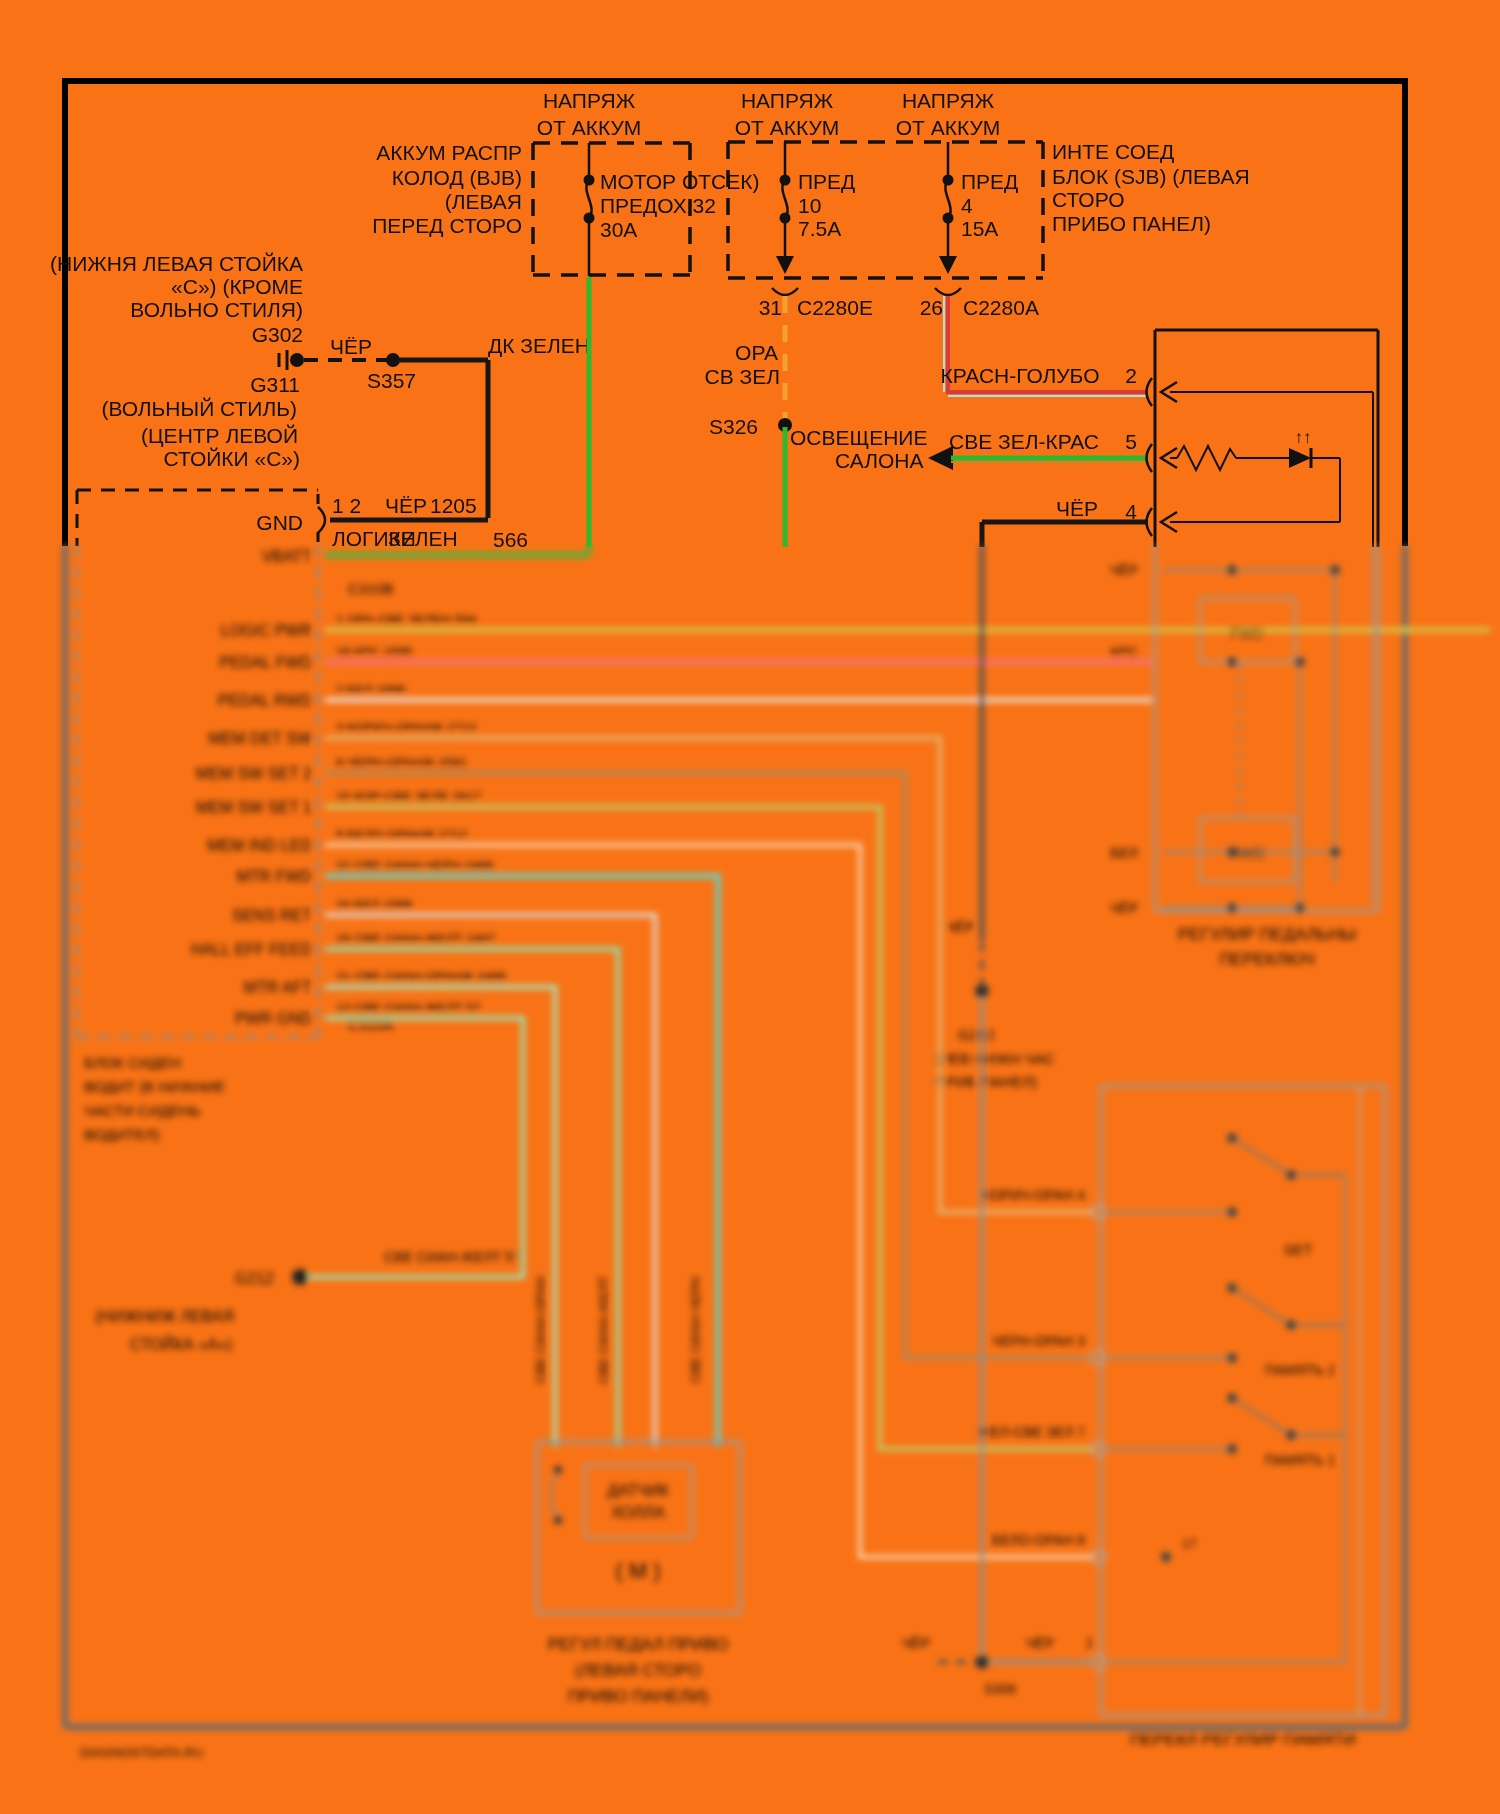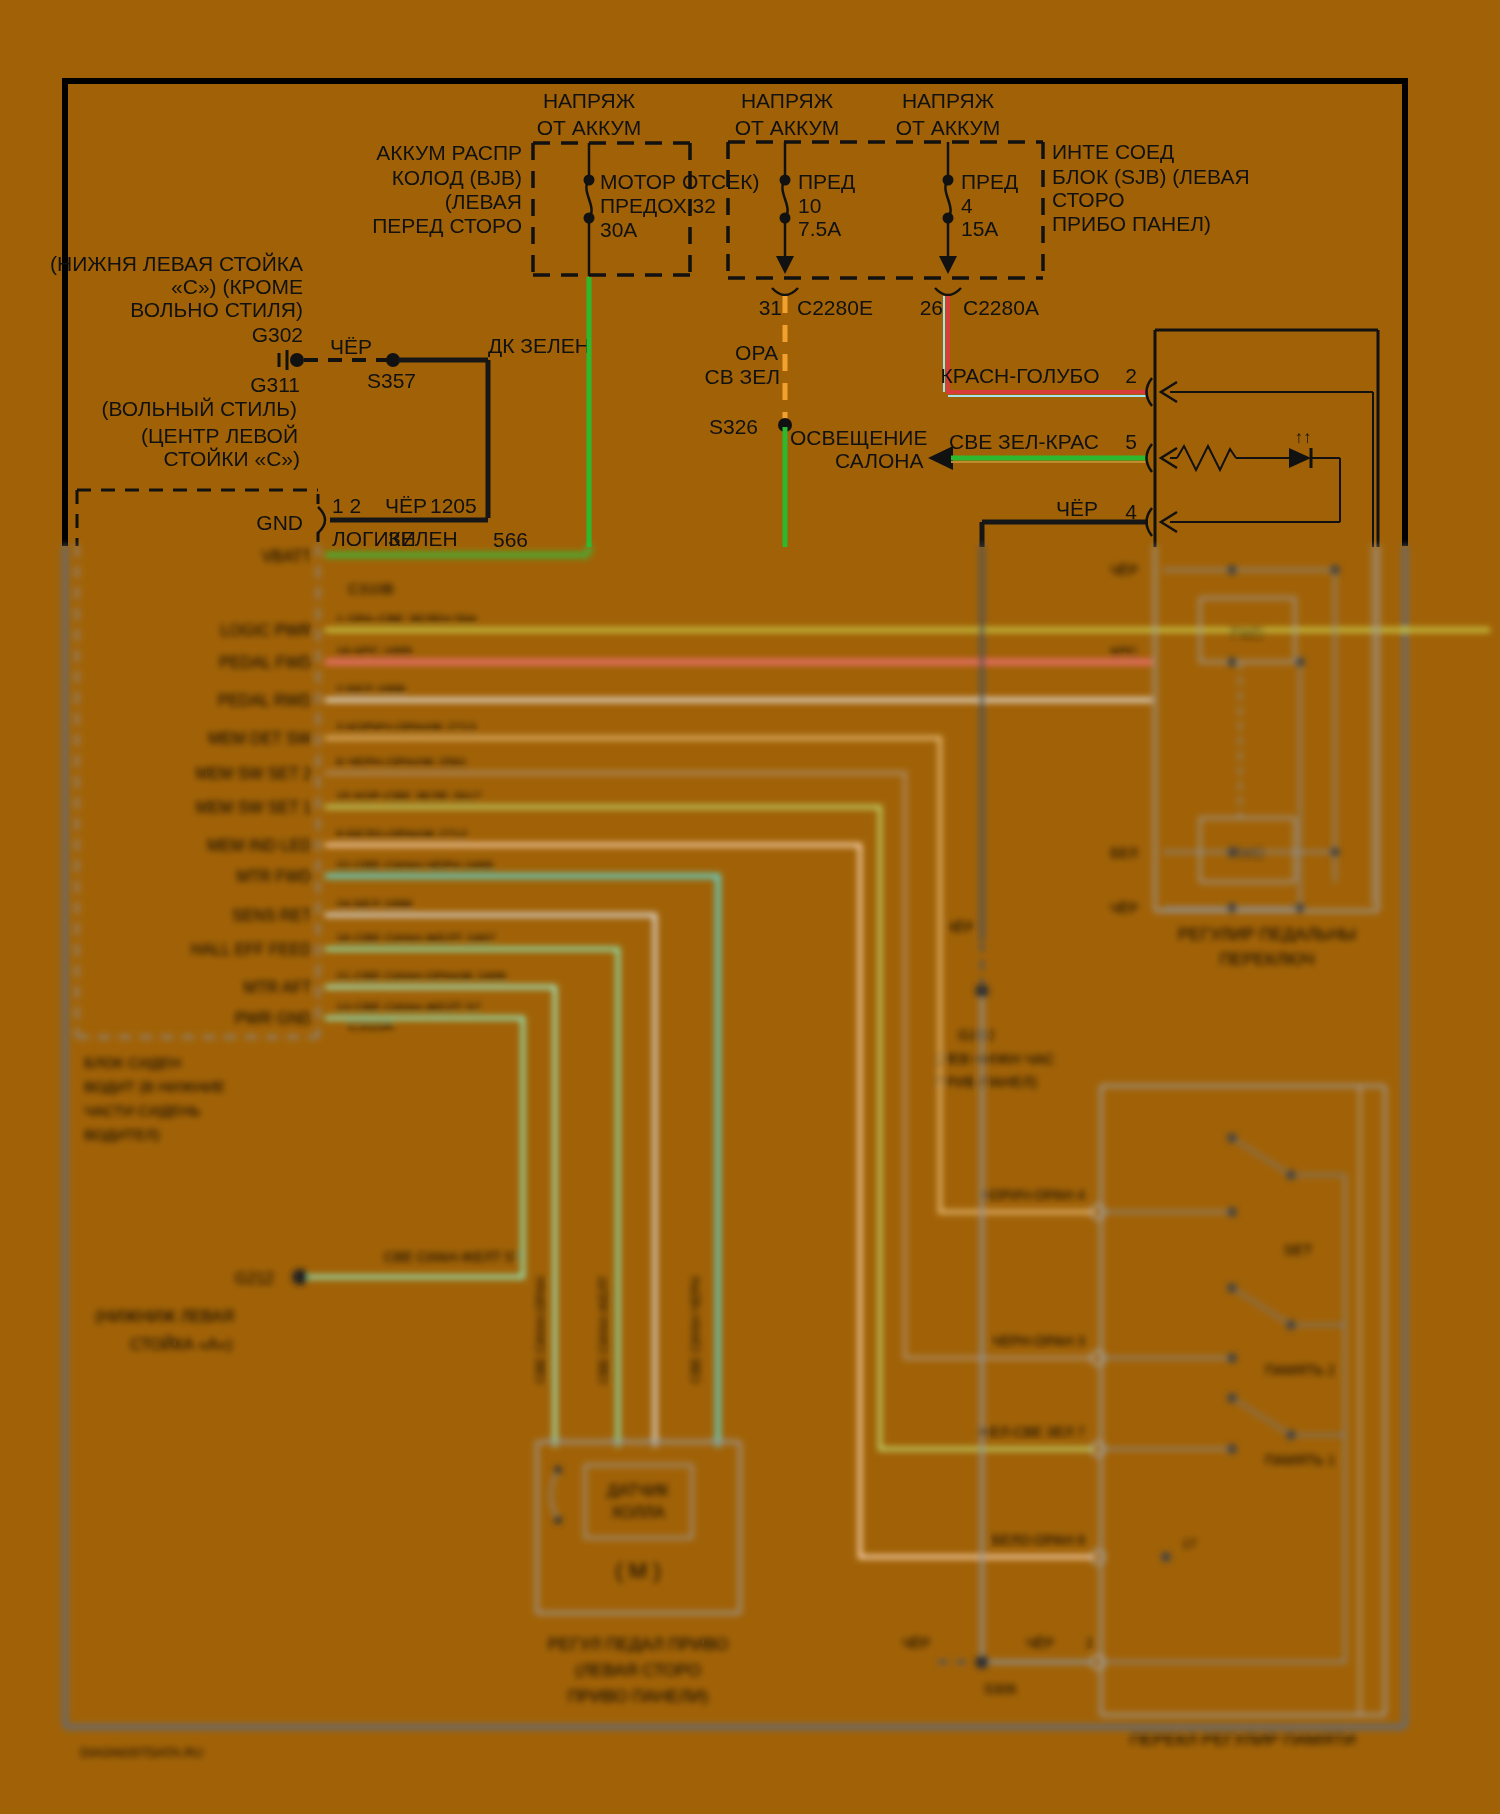--- a/index.html
+++ b/index.html
@@ -3,21 +3,21 @@
 <meta charset="utf-8">
 <style>
   html,body{margin:0;padding:0;background:#fff;}
   #stage{position:relative;width:1500px;height:1814px;background:#fff;overflow:hidden;}
   svg{display:block;}
   text{font-family:"Liberation Sans","DejaVu Sans",sans-serif;fill:#111;}
 </style>
 </head>
 <body>
 
-<div id="stage" style="background: #a16207;">
+<div id="stage" style="background: #f97316;">
   <svg id="schematic" xmlns="http://www.w3.org/2000/svg" width="1500" height="1814" viewBox="0 0 1500 1814">
     <defs>
       <filter id="blurF" x="-5%" y="-5%" width="110%" height="110%">
         <feGaussianBlur stdDeviation="3.1"></feGaussianBlur>
       </filter>
     </defs>
     <g id="g-sharp">
         <polyline points="62,81 1408,81" fill="none" stroke="#000000" stroke-width="6"></polyline>
         <polyline points="65,78 65,546" fill="none" stroke="#000000" stroke-width="6"></polyline>
         <polyline points="1405,78 1405,546" fill="none" stroke="#000000" stroke-width="6"></polyline>

